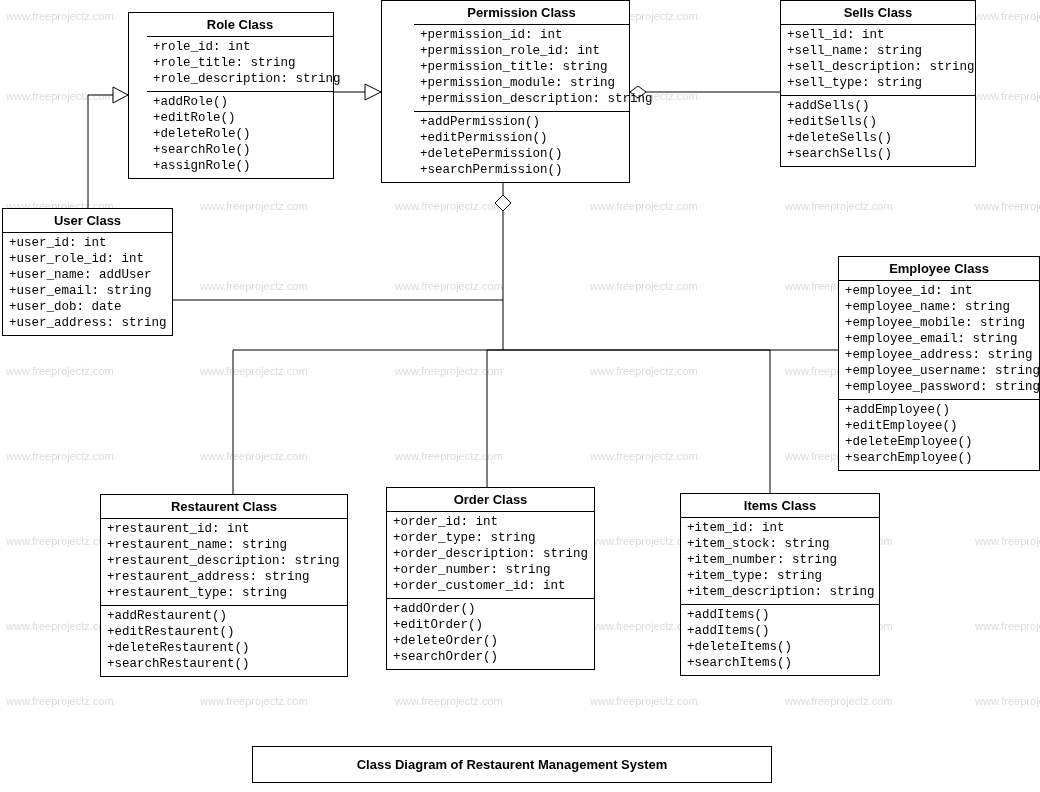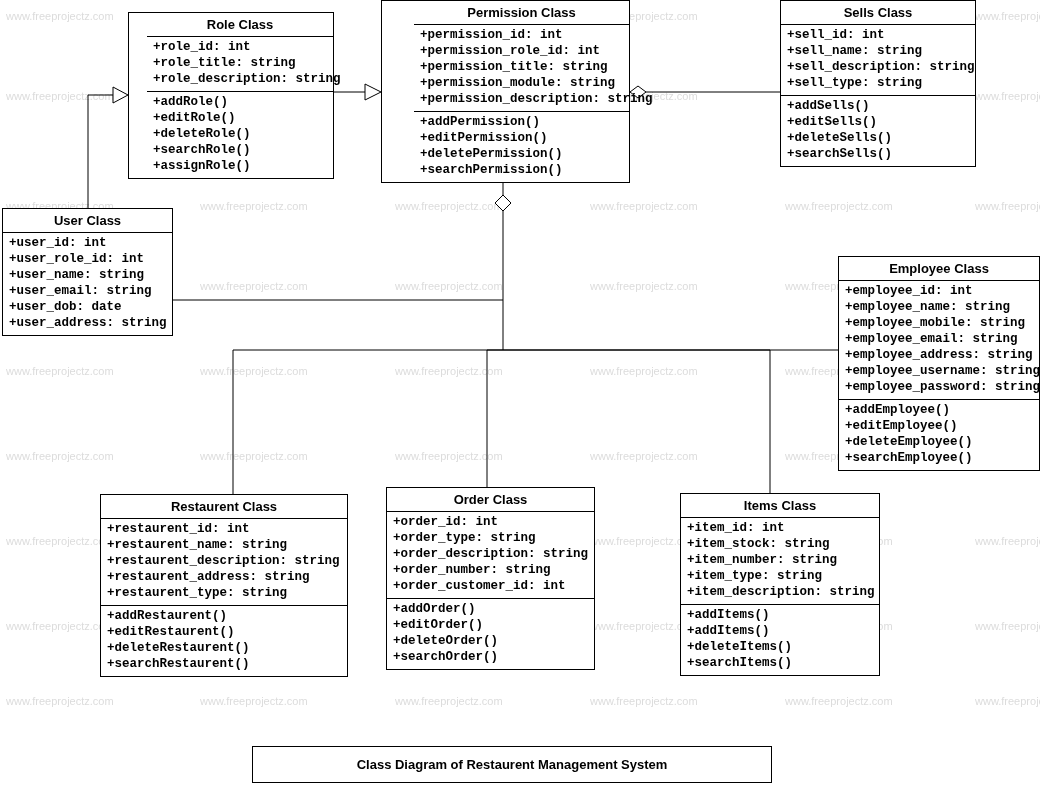--- a/index.html
+++ b/index.html
@@ -37,21 +37,20 @@
     border-bottom: 1px solid #000;
     padding: 4px 6px;
     font-size: 13px;
   }
   .class-section {
     border-bottom: 1px solid #000;
     padding: 2px 6px 4px 6px;
     font-family: "Courier New", monospace;
     font-size: 12.5px;
     line-height: 16px;
-    font-weight: bold;
   }
   .class-section:last-child { border-bottom: none; }
   .class-section div { white-space: nowrap; }
   .title-box {
     position: absolute;
     border: 1px solid #000;
     background: #fff;
     text-align: center;
     font-weight: bold;
     font-size: 13px;
@@ -200,21 +199,21 @@
       <div>+deleteSells()</div>
       <div>+searchSells()</div>
     </div>
 </div>
 
 <div class="class-box" style="left:2px; top:208px; width:171px;">
   <div class="class-title">User Class</div>
   <div class="class-section">
       <div>+user_id: int</div>
       <div>+user_role_id: int</div>
-      <div>+user_name: string</div>
+      <div>+user_name: addUser</div>
       <div>+user_email: string</div>
       <div>+user_dob: date</div>
       <div>+user_address: string</div>
     </div>
 </div>
 
 <div class="class-box" style="left:838px; top:256px; width:202px;">
   <div class="class-title">Employee Class</div>
   <div class="class-section">
       <div>+employee_id: int</div>

